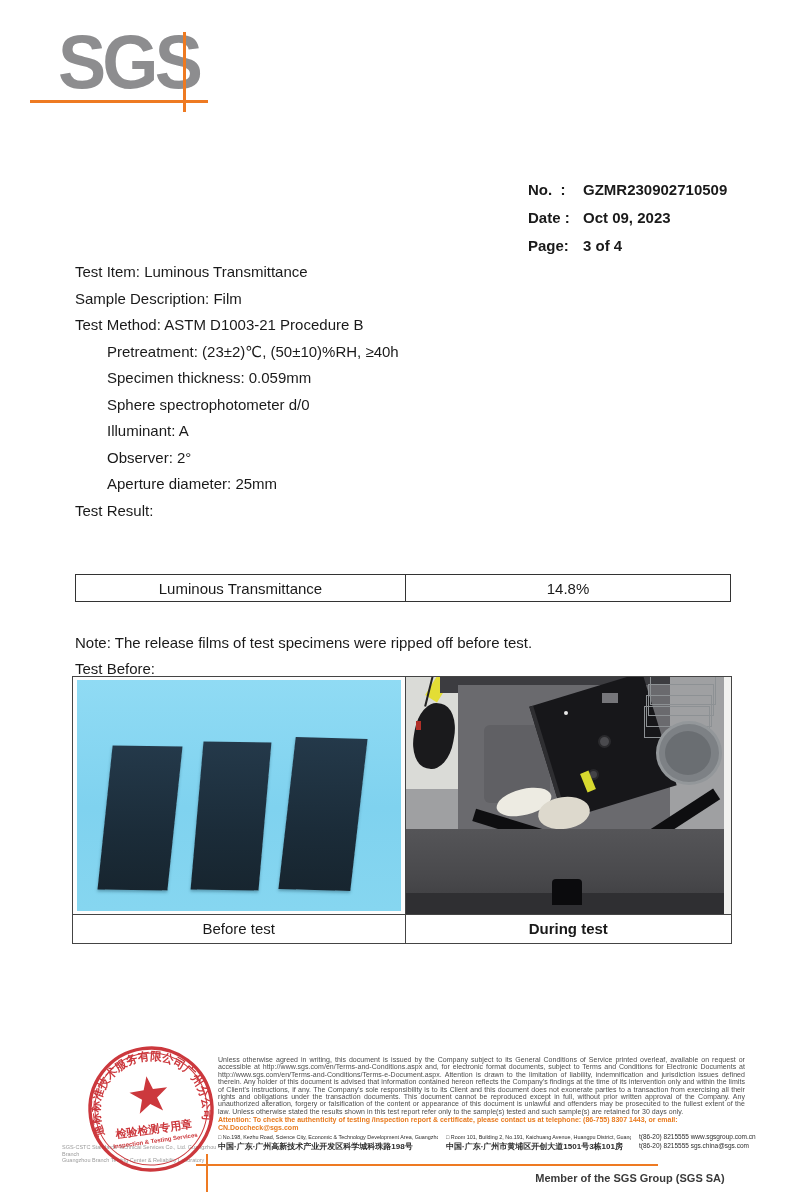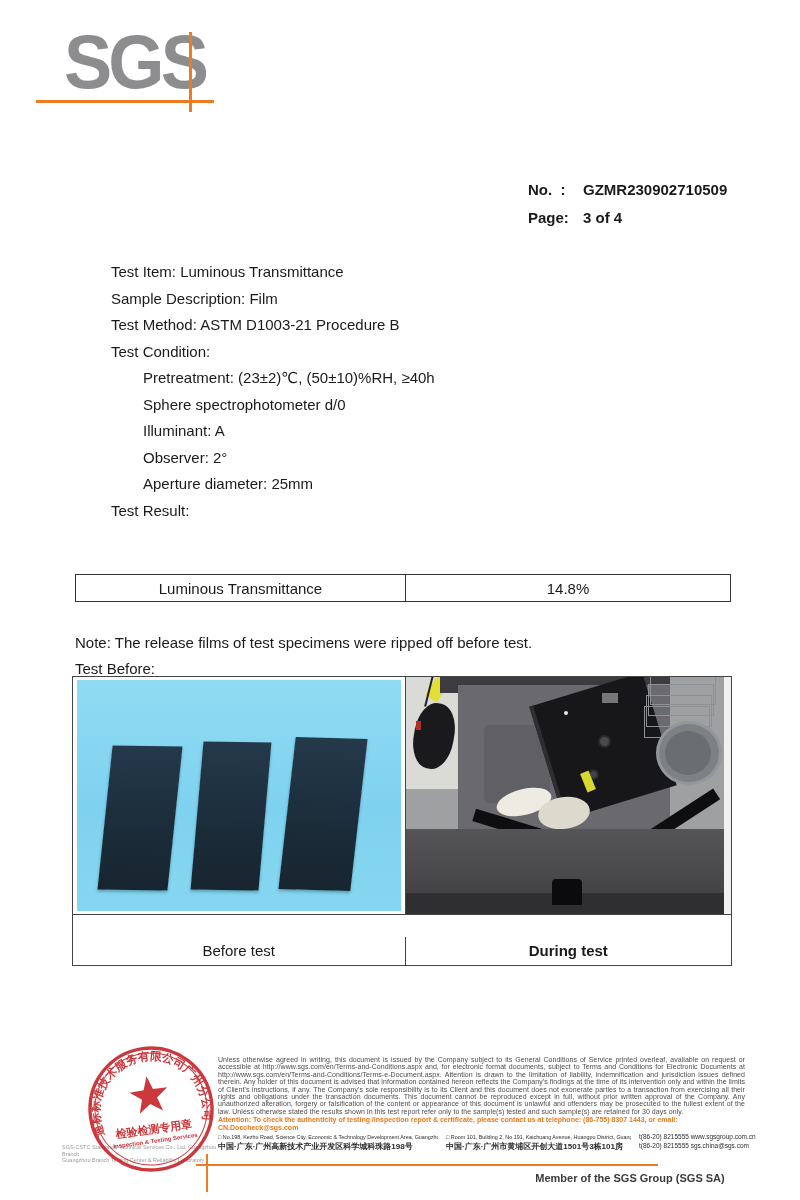--- a/index.html
+++ b/index.html
@@ -2,48 +2,48 @@
 <html><head>
 <meta charset="utf-8">
 <style>
   * { margin:0; padding:0; box-sizing:border-box; }
   html,body { background:#ffffff; }
   .page {
     position:relative; width:800px; height:1200px; background:#ffffff;
     font-family:"Liberation Sans","DejaVu Sans",sans-serif; color:#1a1a1a; overflow:hidden;
   }
   
-  .logo { position:absolute; left:36px; top:28px; width:200px; height:90px; }
+  .logo { position:absolute; left:30px; top:28px; width:200px; height:90px; }
   .logo-text { position:absolute; left:28px; top:-6px; z-index:2; font-size:76px; line-height:80px;
     font-weight:bold; color:#8d8d8f; letter-spacing:-4px; transform:scaleX(0.95); transform-origin:left top; }
   .logo-hline { position:absolute; left:0; top:72px; width:178px; height:3px; background:#ee7a22; z-index:1; }
   .logo-vline { position:absolute; left:153px; top:4px; width:3px; height:80px; background:#ee7a22; z-index:3; }
   
   .title { position:absolute; left:0; top:146px; width:800px; text-align:center;
     font-size:23px; font-weight:bold; letter-spacing:1px; color:#111; }
   .report-info { position:absolute; left:528px; top:180px; font-size:15px; font-weight:bold; }
   .info-line { display:flex; height:28px; line-height:20px; }
   .info-name { width:55px; white-space:pre; }
   
   .body-lines { position:absolute; left:75px; top:262px; width:650px; font-size:15px; }
-  .body-line { height:26.5px; line-height:20px;margin-left:36px; }
+  .body-line { height:26.5px; line-height:20px; }
   .indent { padding-left:32px; }
   
   .result-table { position:absolute; left:75px; top:574px; width:656px; border-collapse:collapse; }
   .result-table td { border:1px solid #333; height:27px; text-align:center; font-size:15px; padding:0; }
   .result-table td:first-child { width:330px; }
   .note { position:absolute; left:75px; top:634px; font-size:15px; }
   
   .photo-label { position:absolute; left:75px; top:660px; font-size:15px; }
   .photo-table { position:absolute; left:72px; top:676px; width:660px; border:1px solid #444; background:#fff; }
   .photo-cells { display:flex; height:238px; border-bottom:1px solid #444; }
   .pcell { position:relative; overflow:hidden; background:#fdfdfd; }
   .pcell.left { width:333px; border-right:1px solid #444; }
   .pcell.right { width:326px; }
-  .caption-row { display:flex; height:28px; line-height:28px; text-align:center; font-size:15px;margin-top:22px; }
+  .caption-row { display:flex; height:28px; line-height:28px; text-align:center; font-size:15px; }
   .caption-row .cap-left { width:333px; border-right:1px solid #444; }
   .caption-row .cap-right { width:326px;font-weight:bold; }
   
   .cyan-bg { position:absolute; left:4px; top:3px; right:4px; bottom:3px;
     background:linear-gradient(180deg,#90dbf4 0%,#7fd2ef 55%,#86d6f0 100%); }
   .film-strip { position:absolute; background:linear-gradient(180deg,#24394a 0%,#1b2c39 60%,#17252f 100%);
     box-shadow:0 2px 3px rgba(40,90,110,.45); }
   .strip1 { left:28px; top:66px; width:70px; height:144px; transform:skewX(-5deg) rotate(1deg); }
   .strip2 { left:120px; top:62px; width:68px; height:148px; transform:skewX(-4deg) rotate(1deg); }
   .strip3 { left:210px; top:58px; width:72px; height:152px; transform:skewX(-5deg) rotate(1.5deg); }
@@ -116,31 +116,35 @@
     <div class="logo-vline"></div>
     <div class="logo-text">SGS</div>
   </div>
 
   <div class="report-info">
     <div class="info-line">
       <span class="info-name">No.  :</span>
       <span>GZMR230902710509</span>
     </div>
     <div class="info-line">
+      <span class="info-name">Date :</span>
+      <span>Oct 09, 2023</span>
+    </div>
+    <div class="info-line">
       <span class="info-name">Page:</span>
       <span>3 of  4</span>
     </div>
   </div>
 
   <div class="body-lines">
     <div class="body-line">Test Item: Luminous Transmittance</div>
     <div class="body-line">Sample Description: Film</div>
     <div class="body-line">Test Method: ASTM D1003-21 Procedure B</div>
-    <div class="body-line">Test Condition:</div>
     <div class="body-line indent">Pretreatment: (23±2)℃, (50±10)%RH, ≥40h</div>
+    <div class="body-line indent">Specimen thickness: 0.059mm</div>
     <div class="body-line indent">Sphere spectrophotometer d/0</div>
     <div class="body-line indent">Illuminant: A</div>
     <div class="body-line indent">Observer: 2°</div>
     <div class="body-line indent">Aperture diameter: 25mm</div>
     <div class="body-line">Test Result:</div>
   </div>
 
   <table class="result-table">
     <tbody>
     <tr>

